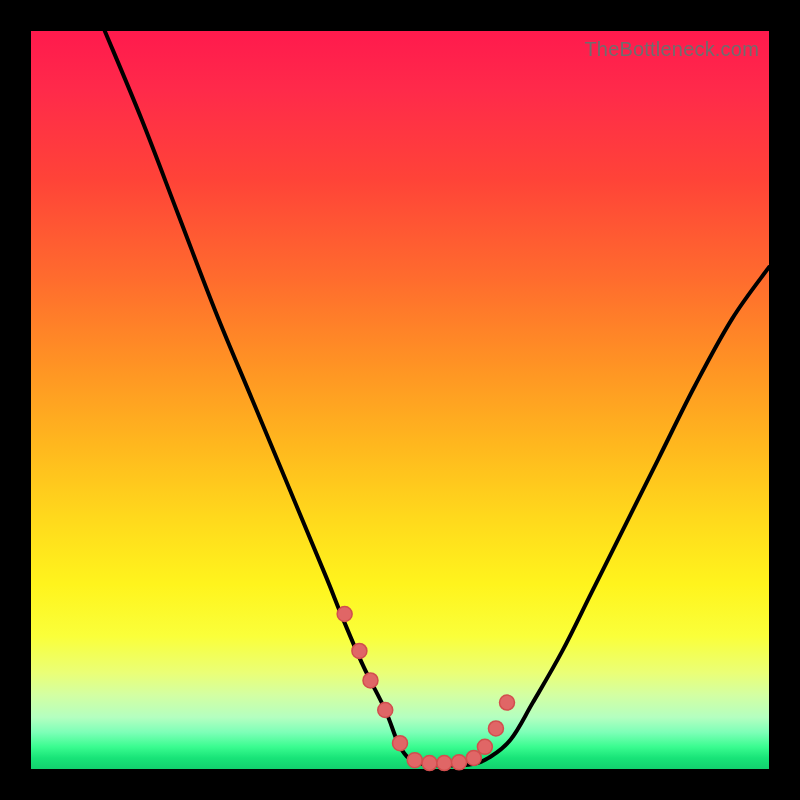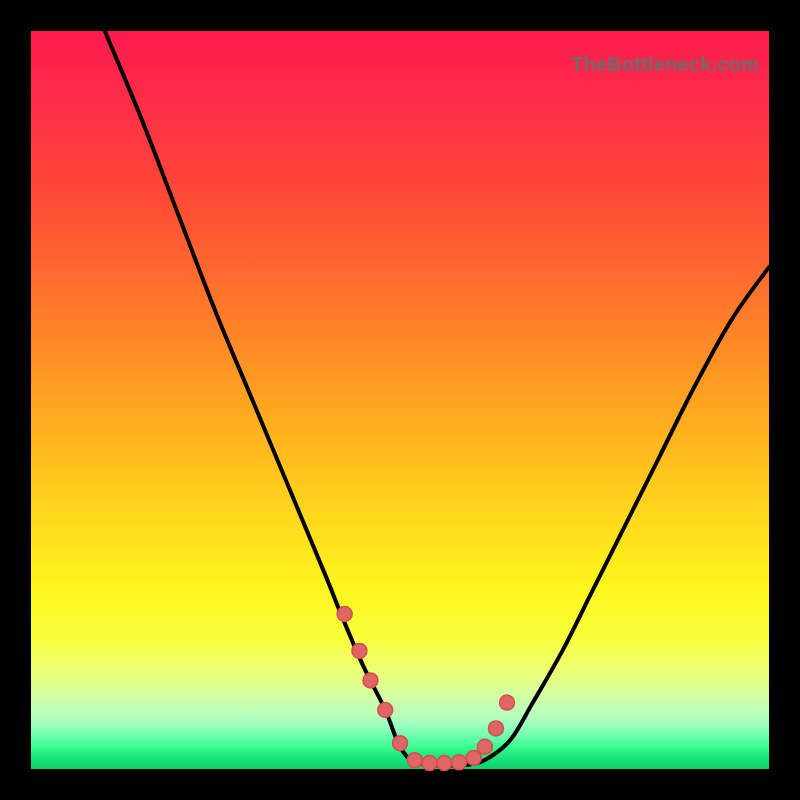--- a/index.html
+++ b/index.html
@@ -37,25 +37,25 @@
       #eaff77 87%,
       #d3ffa3 90%,
       #b4ffc0 93%,
       #7effb8 95%,
       #3afc90 97%,
       #18e478 98.5%,
       #12d06e 100%);
   }
   .watermark {
     position: absolute;
-    top: 22px;
+    top: 7px;
     right: 10px;
     color: #6e6e6e;
     font-size: 20px;
-    font-weight: 700;
+    font-weight: 400;
     letter-spacing: 0.2px;
     user-select: none;
   }
   svg.curve {
     position: absolute;
     left: 0; top: 0;
     width: 738px; height: 738px;
     overflow: visible;
   }
   .marker {

